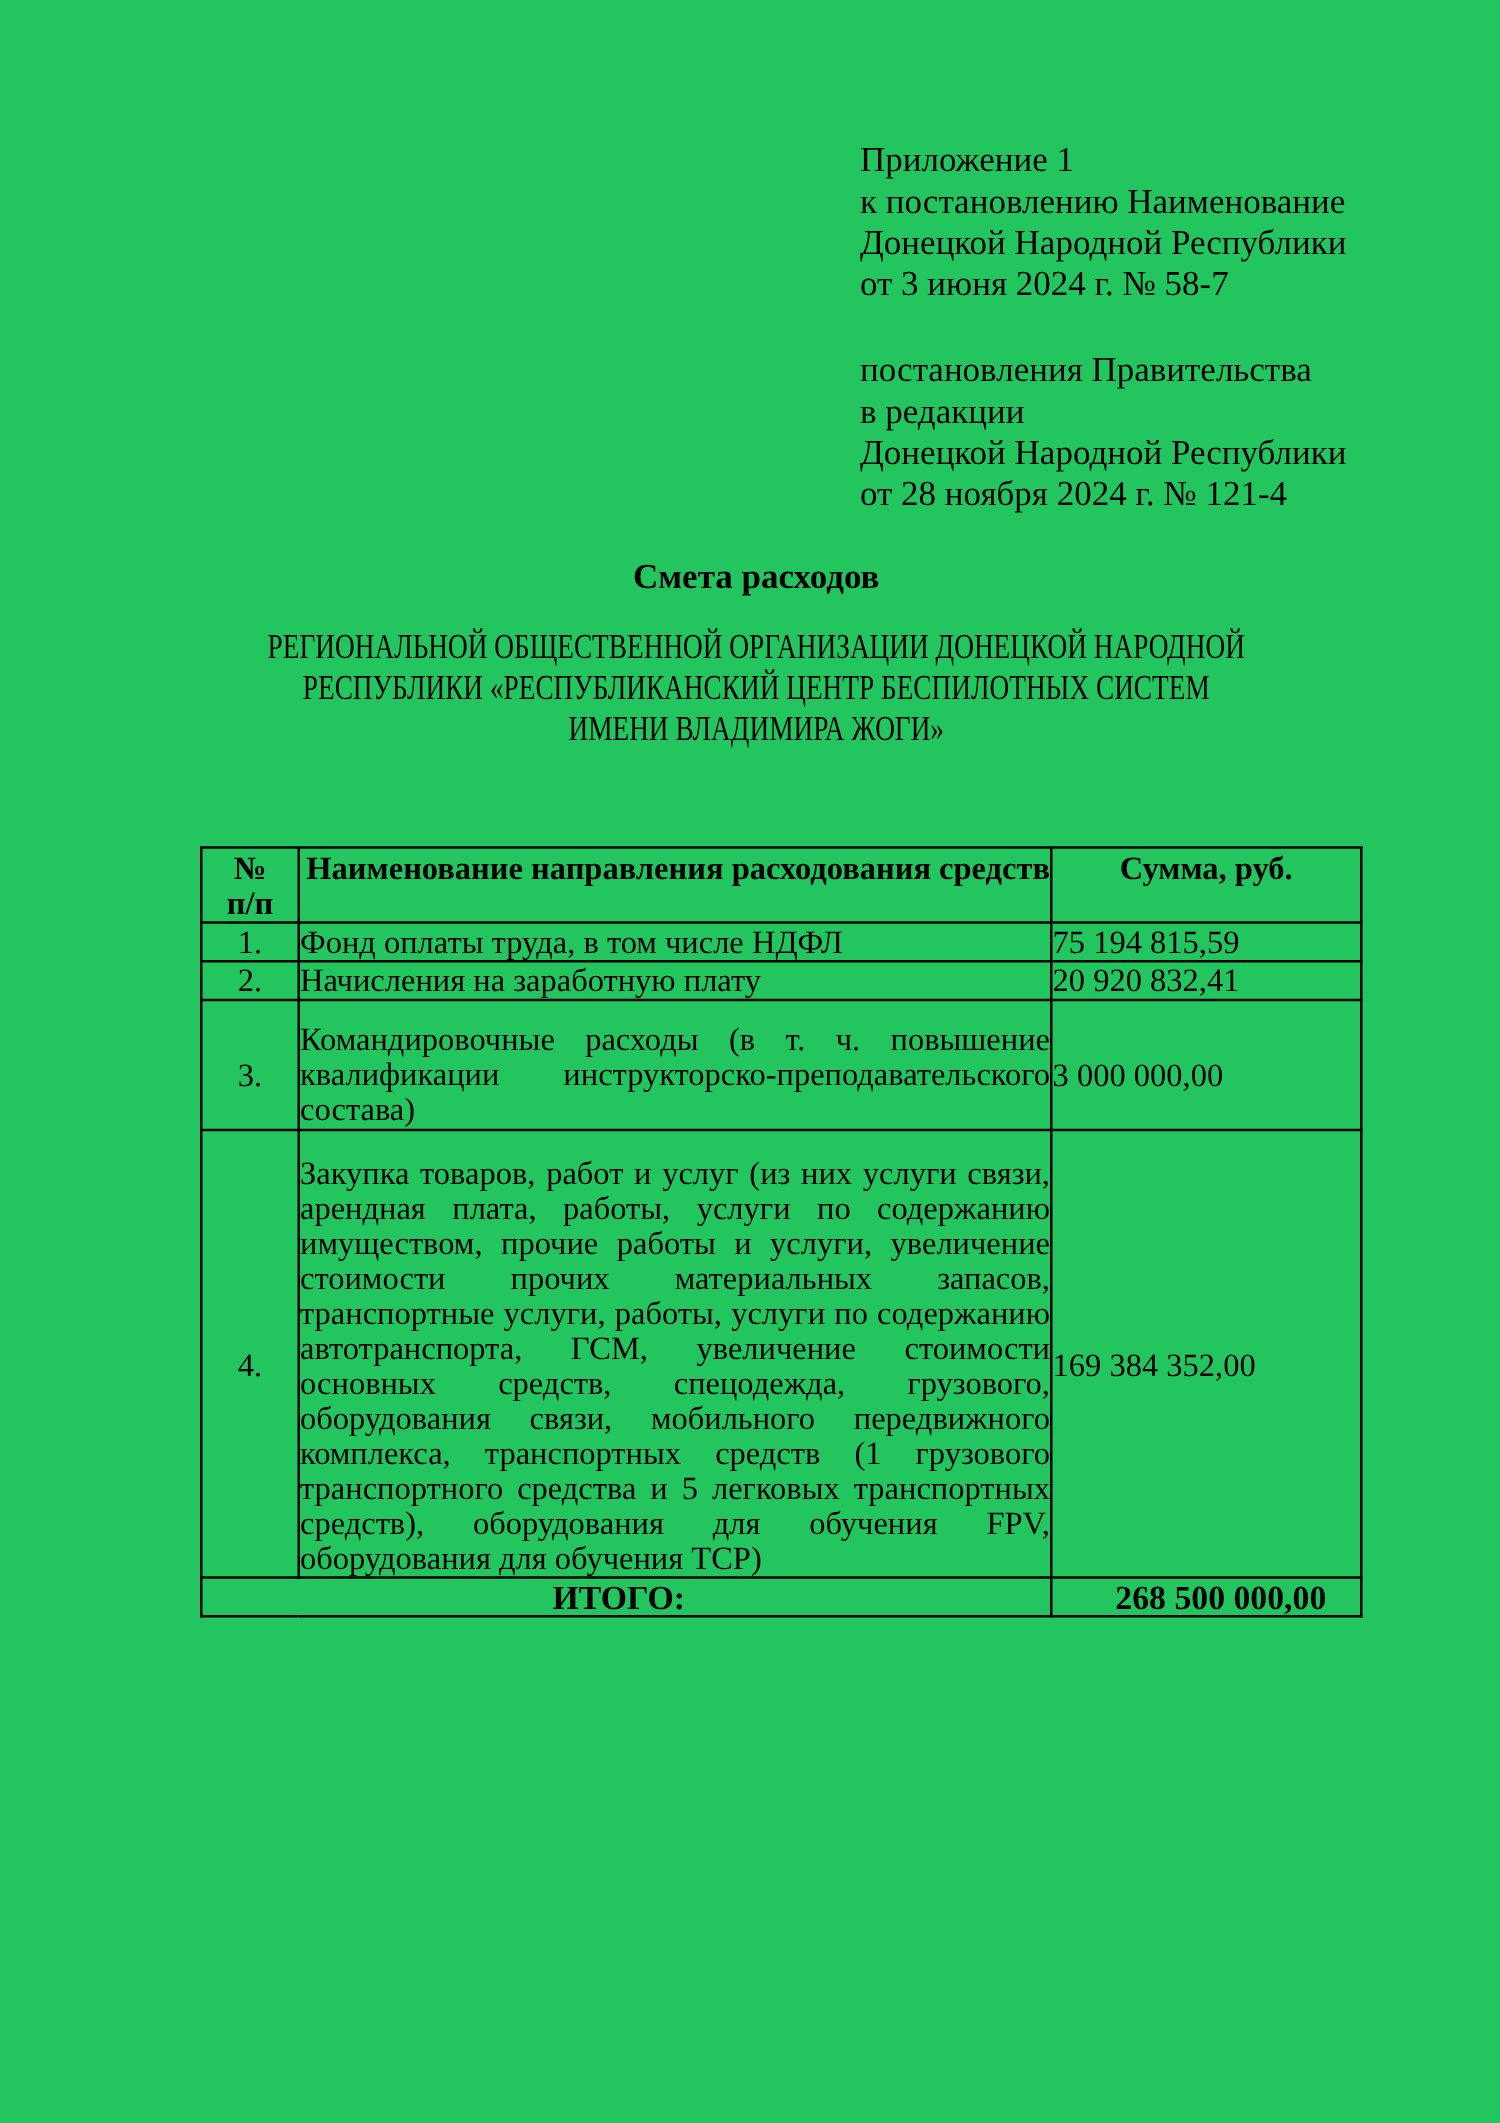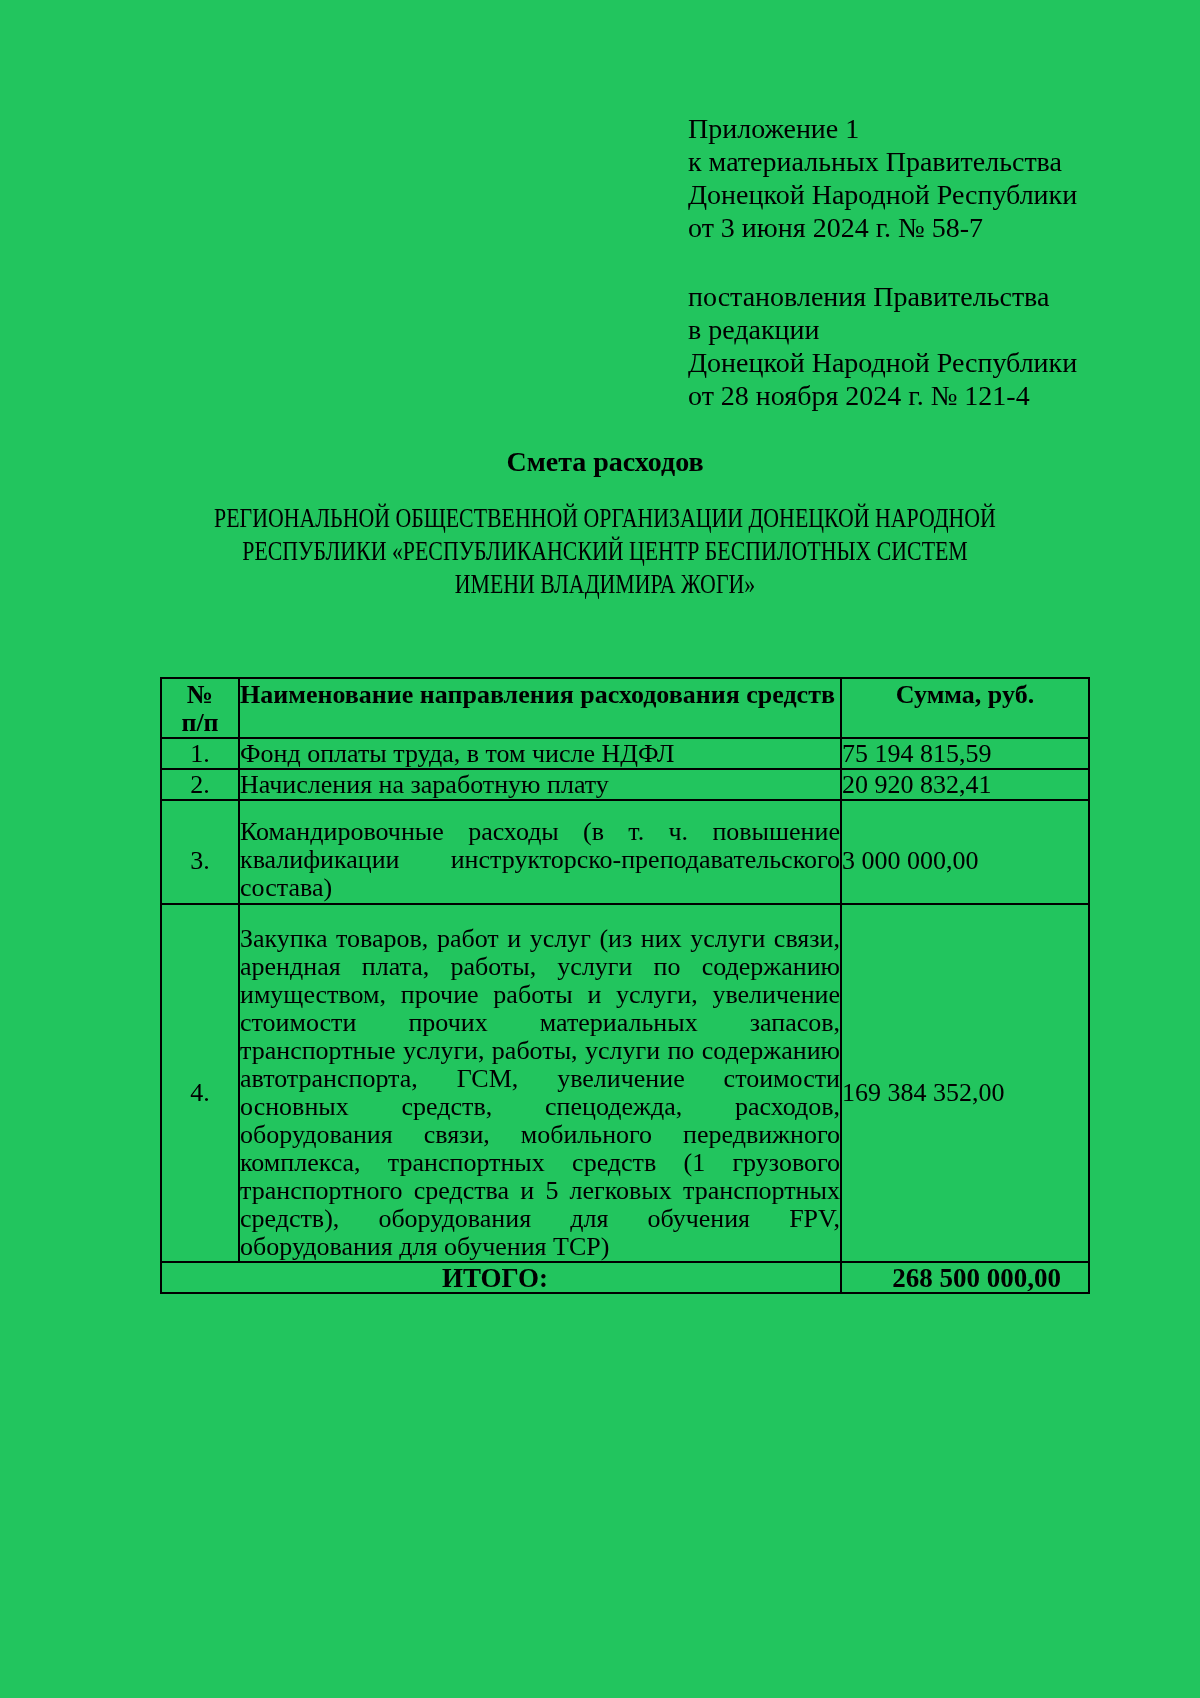--- a/index.html
+++ b/index.html
@@ -68,21 +68,21 @@
   }
   table.expenses td, table.expenses th {
     border: 2px solid #000000;
     padding: 0;
     vertical-align: top;
     font-weight: normal;
     overflow: hidden;
   }
   tr.hdr th { font-weight: bold; vertical-align: top; height: 53px; padding-top: 2px; }
   th.h-num  { text-align: center; }
-  th.h-name { text-align: left; white-space: nowrap; }
+  th.h-name { text-align: right; white-space: nowrap; }
   th.h-sum  { text-align: center; }
 
   td.c-num { text-align: center; }
   td.c-sum { }
   tr.r-mid td.c-num, tr.r-mid td.c-sum { vertical-align: middle; }
 
   tr.r1 td { height: 27px; padding-top: 1px; }
   tr.r2 td { height: 26px; padding-top: 1px; }
   tr.r3 td { height: 85px; padding-top: 17px; }
   tr.r4 td { height: 333px; padding-top: 20px; }
@@ -108,21 +108,21 @@
   }
 </style>
 </head>
 <body>
 
 <div class="page">
 
   <div class="appendix">
     <div class="para">
         <div class="ln">Приложение 1</div>
-        <div class="ln">к материальных Правительства</div>
+        <div class="ln">к постановлению Наименование</div>
         <div class="ln">Донецкой Народной Республики</div>
         <div class="ln">от 3 июня 2024 г. № 58-7</div>
       </div>
     <div class="para para2">
         <div class="ln">постановления Правительства</div>
         <div class="ln">в редакции</div>
         <div class="ln">Донецкой Народной Республики</div>
         <div class="ln">от 28 ноября 2024 г. № 121-4</div>
       </div>
   </div>
@@ -173,21 +173,21 @@
       </tr>
       <tr class="r4 r-mid">
         <td class="c-num">4.</td>
         <td class="c-name jcell">
             <div class="ln">Закупка товаров, работ и услуг (из них услуги связи,</div>
             <div class="ln">арендная плата, работы, услуги по содержанию</div>
             <div class="ln">имуществом, прочие работы и услуги, увеличение</div>
             <div class="ln">стоимости прочих материальных запасов,</div>
             <div class="ln">транспортные услуги, работы, услуги по содержанию</div>
             <div class="ln">автотранспорта, ГСМ, увеличение стоимости</div>
-            <div class="ln">основных средств, спецодежда, расходов,</div>
+            <div class="ln">основных средств, спецодежда, грузового,</div>
             <div class="ln">оборудования связи, мобильного передвижного</div>
             <div class="ln">комплекса, транспортных средств (1 грузового</div>
             <div class="ln">транспортного средства и 5 легковых транспортных</div>
             <div class="ln">средств), оборудования для обучения FPV,</div>
             <div class="ln">оборудования для обучения ТСР)</div>
           </td>
         <td class="c-sum">169 384 352,00</td>
       </tr>
       <tr class="total">
         <td colspan="2" class="t-label">ИТОГО:</td>

